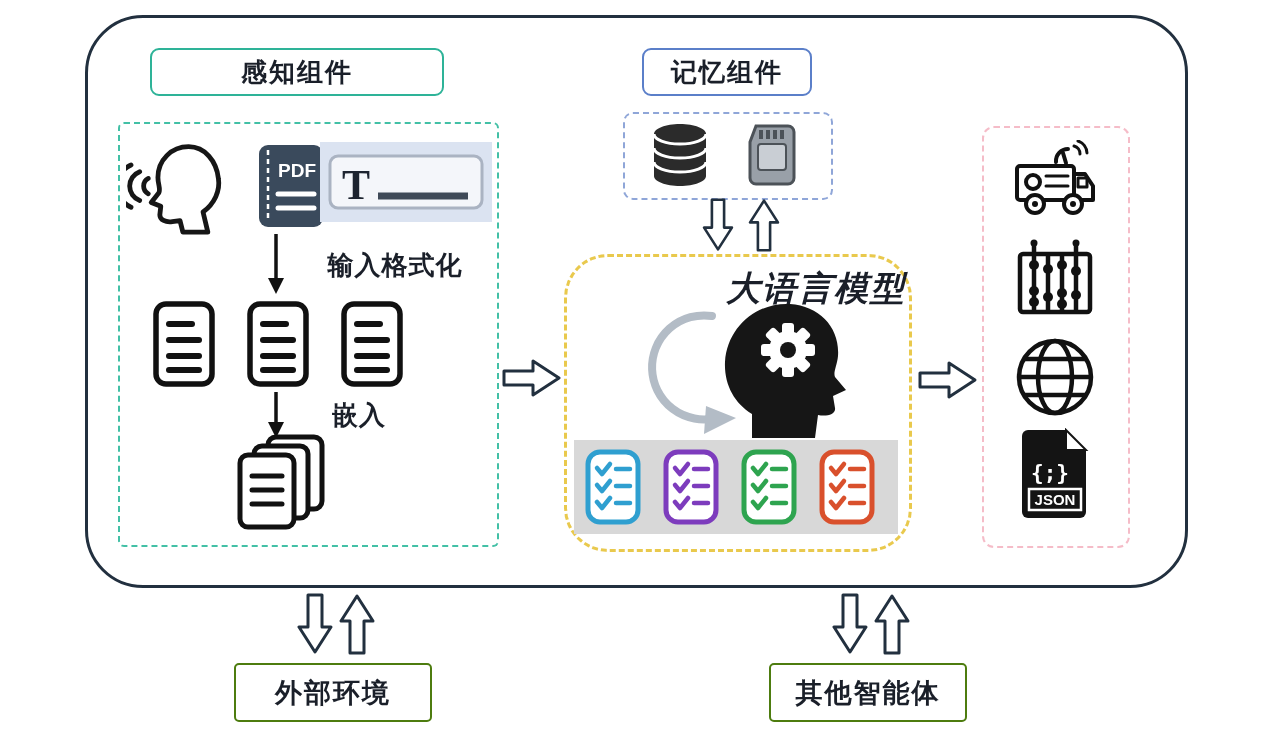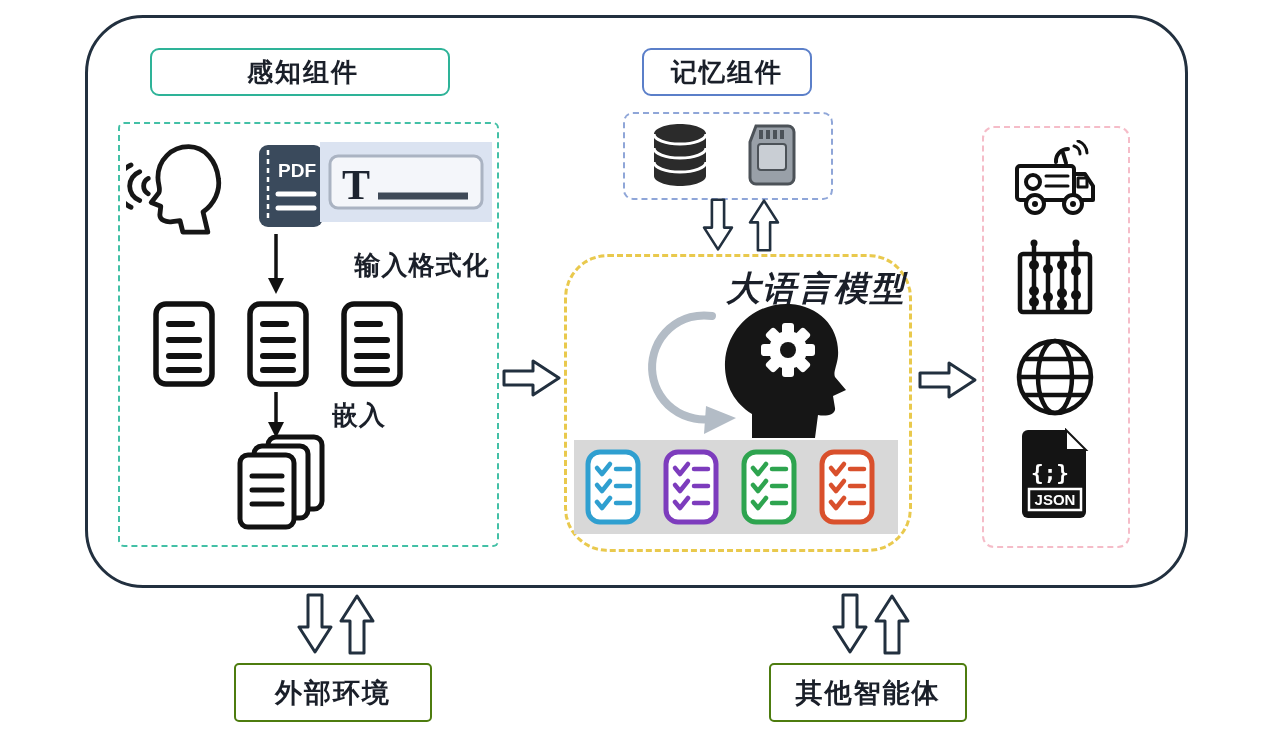--- a/index.html
+++ b/index.html
@@ -9,21 +9,21 @@
   }
   .outer-boundary{
     position:absolute;left:85px;top:15px;width:1097px;height:567px;
     border:3.5px solid var(--outline);border-radius:58px;background:#fff;
   }
   .label-box{
     position:absolute;height:44px;background:#fff;border-radius:9px;
     display:flex;align-items:center;justify-content:center;
     font-size:26px;font-weight:bold;letter-spacing:2px;z-index:5;
   }
-  .teal-b{border:2.5px solid var(--teal);padding-left:6px;}
+  .teal-b{border:2.5px solid var(--teal);}
   .blue-b{border:2.5px solid var(--blue);}
   .pink-b{border:2.5px solid var(--pink);}
   .dash-box{position:absolute;border-radius:6px;z-index:1;}
   .perception-dash{left:118px;top:122px;width:377px;height:421px;border:2.5px dashed var(--tealdash);}
   .memory-dash{left:623px;top:112px;width:206px;height:84px;border:2.5px dashed var(--bluedash);border-radius:10px;}
   .action-dash{left:982px;top:126px;width:144px;height:418px;border:2.5px dashed var(--pinkdash);border-radius:12px;}
   .llm-box{
     position:absolute;left:564px;top:254px;width:342px;height:292px;
     border:3px dashed var(--yellowdash);border-radius:44px;z-index:2;background:#fff;
   }
@@ -91,21 +91,21 @@
 
   <div class="icon" style="left:320px;top:142px;width:172px;height:80px;">
     <svg viewBox="0 0 172 80" width="172" height="80">
       <rect x="0" y="0" width="172" height="80" fill="#dbe3f1"></rect>
       <rect x="10" y="14" width="152" height="52" rx="8" fill="#f4f6fa" stroke="#aab3c2" stroke-width="3"></rect>
       <text x="36" y="57" font-size="42" font-weight="bold" fill="#1d2430" text-anchor="middle">T</text>
       <line x1="58" y1="54" x2="148" y2="54" stroke="#3f4a58" stroke-width="7"></line>
     </svg>
   </div>
 
-  <div class="diagram-text" style="left:336px;top:248px;width:172px;text-align:center;">输入格式化</div>
+  <div class="diagram-text" style="left:309px;top:248px;width:172px;text-align:center;">输入格式化</div>
 
   <div class="icon" style="left:261px;top:234px;width:30px;height:62px;">
     <svg viewBox="0 0 30 62" width="30" height="62">
       <line x1="15" y1="0" x2="15" y2="46" stroke="#111" stroke-width="3.5"></line>
       <polygon points="15,60 7,44 23,44" fill="#111"></polygon>
     </svg>
   </div>
 
   <div class="icon" style="left:152px;top:300px;width:64px;height:88px;">
     <svg viewBox="0 0 64 88" width="64" height="88">

